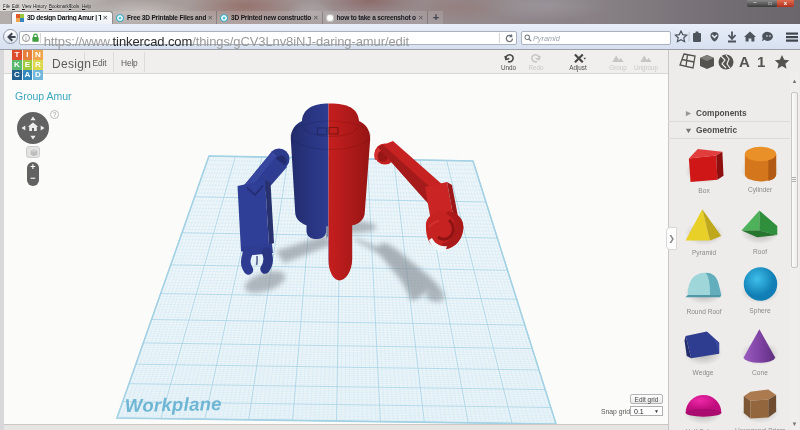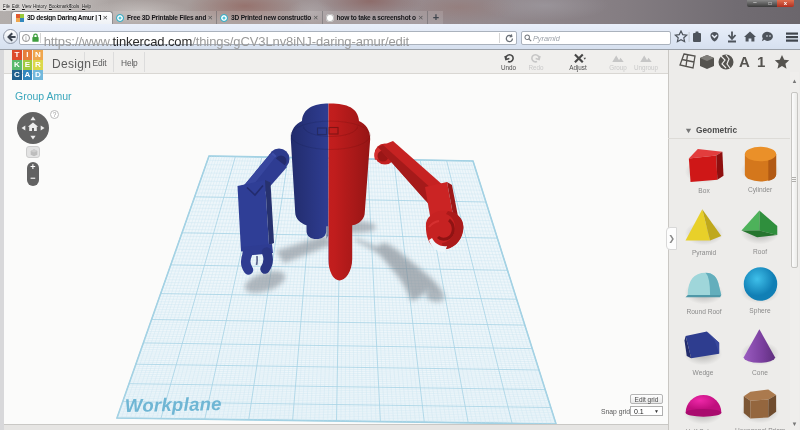--- a/index.html
+++ b/index.html
@@ -295,20 +295,23 @@
         <path d="M31,3 l7,3 -7,3 -7,-3z" fill="#807e7a"></path>
       </g>
 <g fill="#55534f">
         <circle cx="50" cy="10" r="7.5"></circle>
         <path d="M45,4 l4,4 -3,4 4,4 M50,3 l3,4 -2,5 3,4" stroke="#edecea" stroke-width="1.2" fill="none"></path>
       </g>
 <text x="63" y="15" font-size="15" font-weight="bold" fill="#55534f" font-family="'Liberation Sans',sans-serif">A</text>
 <text x="81" y="15" font-size="15" font-weight="bold" fill="#55534f" font-family="'Liberation Sans',sans-serif">1</text>
 <path d="M106,3 l2.2,4.8 5,0.5 -3.8,3.4 1.1,5 -4.5,-2.6 -4.5,2.6 1.1,-5 -3.8,-3.4 5,-0.5z" fill="#55534f"></path>
 </svg>
+    <div style="position:absolute;left:668px;top:105px;width:122px;height:17px;border-bottom:1px solid #dddbd7;display:flex;align-items:center;padding-left:17px;font-size:8.3px;color:#4c4c4c;font-weight:bold"><svg width="7" height="7" viewBox="0 0 8 8" style="margin:0 4px 0 0">
+        <path d="M1,1 L7,4 L1,7z" fill="#999"></path>
+      </svg>Components</div>
     <div style="position:absolute;left:668px;top:122px;width:122px;height:17px;border-bottom:1px solid #dddbd7;display:flex;align-items:center;padding-left:17px;font-size:8.3px;color:#4c4c4c;font-weight:bold"><svg width="7" height="7" viewBox="0 0 8 8" style="margin:0 4px 0 0">
         <path d="M1,2 L7,2 L4,7z" fill="#777"></path>
       </svg>Geometric</div>
 <div style="position:absolute;left:679px;top:145px;width:50px;height:48px;text-align:center"><div style="position:absolute;left:3px;top:13px;width:44px;height:27px;background:radial-gradient(ellipse at center,rgba(100,100,100,0.45),rgba(100,100,100,0) 62%)"></div><svg width="43" height="38" viewBox="0 0 38 34" style="position:relative">
         <polygon points="5,12 13,3.5 35,6 29.5,9.5" fill="#e23d3d"></polygon>
         <polygon points="5,12 29.5,9.5 30.5,31 6.5,33" fill="#cf1717"></polygon>
         <polygon points="29.5,9.5 35,6 36,27.5 30.5,31" fill="#8f0f0f"></polygon>
       </svg><div style="position:relative;font-size:6.6px;color:#8b8b8b;margin-top:0px;white-space:nowrap">Box</div></div>
     <div style="position:absolute;left:735px;top:144px;width:50px;height:48px;text-align:center"><div style="position:absolute;left:3px;top:13px;width:44px;height:27px;background:radial-gradient(ellipse at center,rgba(100,100,100,0.45),rgba(100,100,100,0) 62%)"></div><svg width="43" height="38" viewBox="0 0 38 34" style="position:relative">
         <path d="M5,9 L5,27 A14,6.5 0 0 0 33,27 L33,9" fill="#d4771c"></path>

